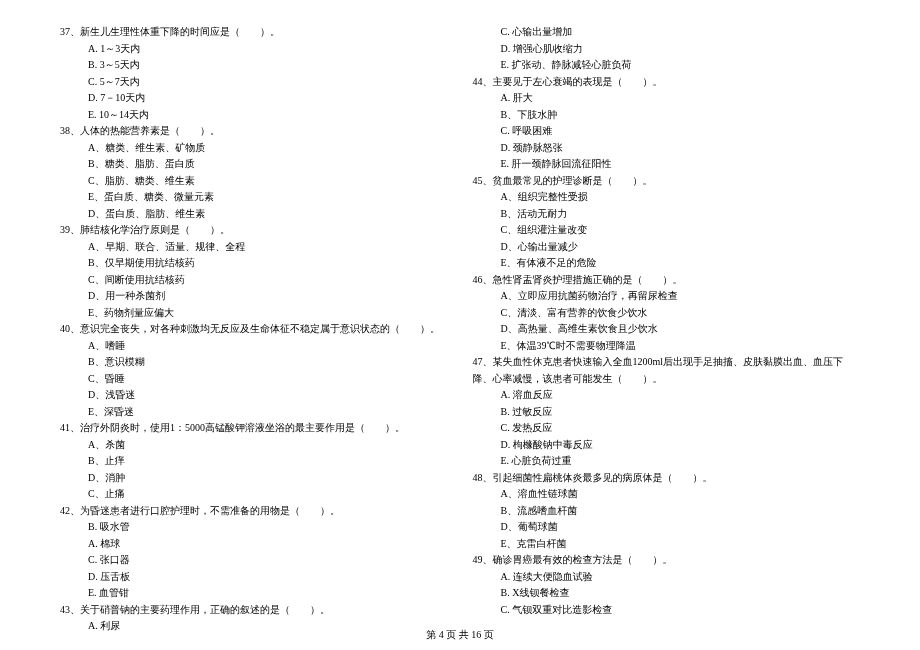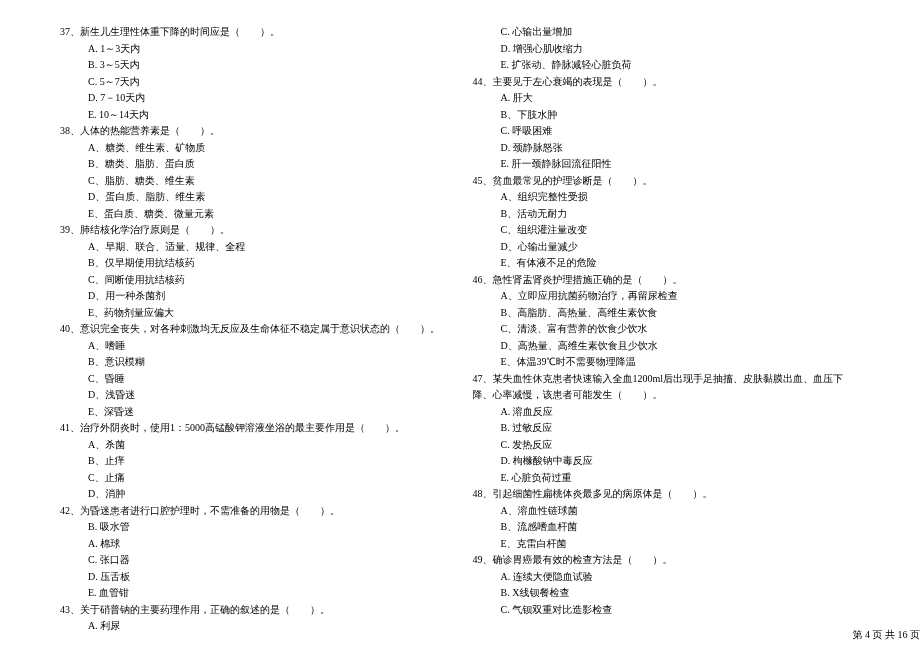--- a/index.html
+++ b/index.html
@@ -26,58 +26,58 @@
     }
     .option {
       display: block;
       padding-left: 28px;
     }
     .footer {
       position: absolute;
       bottom: 8px;
       left: 0;
       width: 100%;
-      text-align: right;
+      text-align: center;
       font-size: 10px;
     }
   </style>
 </head>
 <body>
 
 <div class="content">
   <div class="column" id="left-col">
       <span class="q-text">37、新生儿生理性体重下降的时间应是（　　）。</span>
       <span class="option">A. 1～3天内</span>
       <span class="option">B. 3～5天内</span>
       <span class="option">C. 5～7天内</span>
       <span class="option">D. 7－10天内</span>
       <span class="option">E. 10～14天内</span>
       <span class="q-text">38、人体的热能营养素是（　　）。</span>
       <span class="option">A、糖类、维生素、矿物质</span>
       <span class="option">B、糖类、脂肪、蛋白质</span>
       <span class="option">C、脂肪、糖类、维生素</span>
+      <span class="option">E、蛋白质、糖类、微量元素</span>
       <span class="option">D、蛋白质、脂肪、维生素</span>
-      <span class="option">E、蛋白质、糖类、微量元素</span>
       <span class="q-text">39、肺结核化学治疗原则是（　　）。</span>
       <span class="option">A、早期、联合、适量、规律、全程</span>
       <span class="option">B、仅早期使用抗结核药</span>
       <span class="option">C、间断使用抗结核药</span>
       <span class="option">D、用一种杀菌剂</span>
       <span class="option">E、药物剂量应偏大</span>
       <span class="q-text">40、意识完全丧失，对各种刺激均无反应及生命体征不稳定属于意识状态的（　　）。</span>
       <span class="option">A、嗜睡</span>
       <span class="option">B、意识模糊</span>
       <span class="option">C、昏睡</span>
       <span class="option">D、浅昏迷</span>
       <span class="option">E、深昏迷</span>
       <span class="q-text">41、治疗外阴炎时，使用1：5000高锰酸钾溶液坐浴的最主要作用是（　　）。</span>
       <span class="option">A、杀菌</span>
       <span class="option">B、止痒</span>
+      <span class="option">D、消肿</span>
       <span class="option">C、止痛</span>
-      <span class="option">D、消肿</span>
       <span class="q-text">42、为昏迷患者进行口腔护理时，不需准备的用物是（　　）。</span>
       <span class="option">B. 吸水管</span>
       <span class="option">A. 棉球</span>
       <span class="option">C. 张口器</span>
       <span class="option">D. 压舌板</span>
       <span class="option">E. 血管钳</span>
       <span class="q-text">43、关于硝普钠的主要药理作用，正确的叙述的是（　　）。</span>
       <span class="option">A. 利尿</span>
     </div>
   <div class="column" id="right-col">
@@ -91,33 +91,33 @@
       <span class="option">D. 颈静脉怒张</span>
       <span class="option">E. 肝一颈静脉回流征阳性</span>
       <span class="q-text">45、贫血最常见的护理诊断是（　　）。</span>
       <span class="option">A、组织完整性受损</span>
       <span class="option">B、活动无耐力</span>
       <span class="option">C、组织灌注量改变</span>
       <span class="option">D、心输出量减少</span>
       <span class="option">E、有体液不足的危险</span>
       <span class="q-text">46、急性肾盂肾炎护理措施正确的是（　　）。</span>
       <span class="option">A、立即应用抗菌药物治疗，再留尿检查</span>
-      <span class="option">B、高脂肪、高热量、高维生素饮食</span>
       <span class="option">C、清淡、富有营养的饮食少饮水</span>
       <span class="option">D、高热量、高维生素饮食且少饮水</span>
       <span class="option">E、体温39℃时不需要物理降温</span>
       <span class="q-text">47、某失血性休克患者快速输入全血1200ml后出现手足抽搐、皮肤黏膜出血、血压下降、心率减慢，该患者可能发生（　　）。</span>
       <span class="option">A. 溶血反应</span>
       <span class="option">B. 过敏反应</span>
       <span class="option">C. 发热反应</span>
       <span class="option">D. 枸橼酸钠中毒反应</span>
       <span class="option">E. 心脏负荷过重</span>
       <span class="q-text">48、引起细菌性扁桃体炎最多见的病原体是（　　）。</span>
       <span class="option">A、溶血性链球菌</span>
       <span class="option">B、流感嗜血杆菌</span>
+      <span class="option">D、葡萄球菌</span>
       <span class="option">E、克雷白杆菌</span>
       <span class="q-text">49、确诊胃癌最有效的检查方法是（　　）。</span>
       <span class="option">A. 连续大便隐血试验</span>
       <span class="option">B. X线钡餐检查</span>
       <span class="option">C. 气钡双重对比造影检查</span>
     </div>
 </div>
 
 <div class="footer">第 4 页 共 16 页</div>
 

